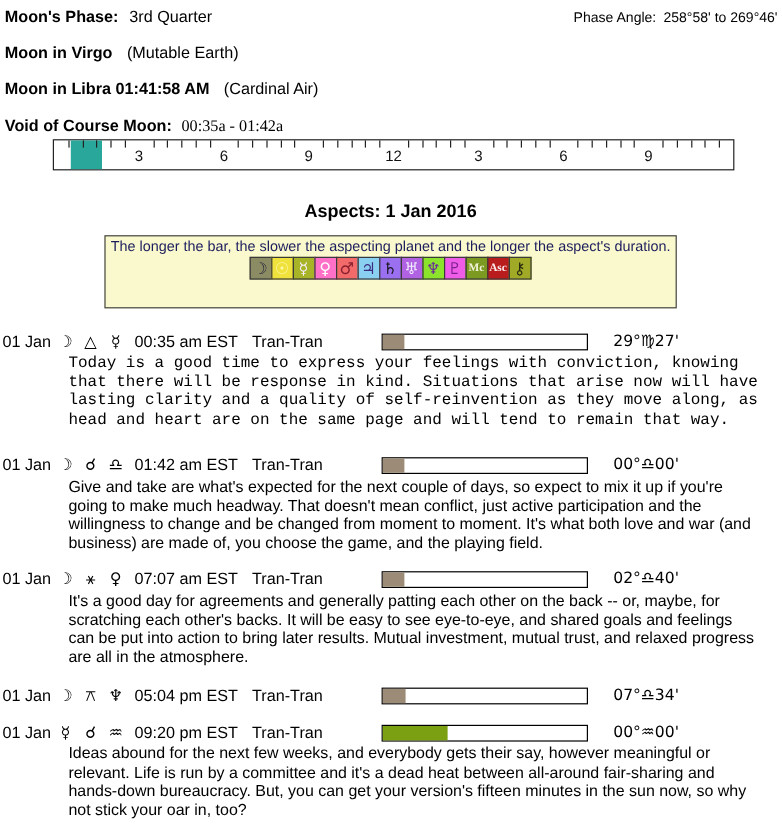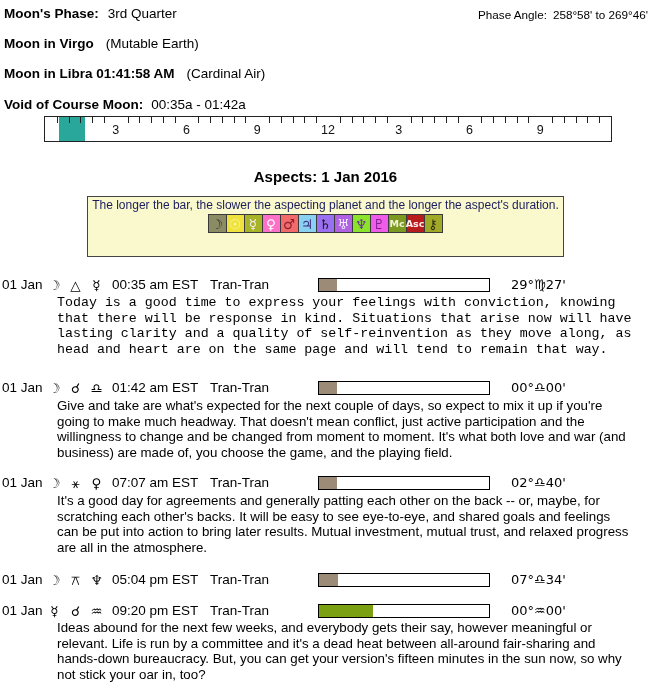--- a/index.html
+++ b/index.html
@@ -31,21 +31,21 @@
   }
   .keytitle{margin-top:3px;}
   .keysub{margin-top:1px;}
   .keystrip{display:flex;justify-content:center;margin-top:2px;}
   .keycell{
     width:19px;height:19px;border:1px solid #3a3a3a;margin-left:-1px;
     display:flex;align-items:center;justify-content:center;
     font-size:13.5px;font-weight:bold;box-sizing:border-box;
     font-family:"DejaVu Sans",sans-serif;
   }
-  .keycell.small{font-size:9.5px;}
+  .keycell.small{font-size:9.5px;font-family:Liberation Serif, serif;}
 
   .arow{position:absolute;left:0;width:652px;height:17px;font-size:13.5px;white-space:nowrap;}
   .arow .date{position:absolute;left:2px;}
   .arow .glyphs{position:absolute;left:44px;width:64px;display:flex;font-family:"DejaVu Sans",sans-serif;font-size:13.5px;}
   .arow .glyphs span{width:21px;text-align:center;display:inline-block;}
   .arow .time{position:absolute;left:112px;}
   .arow .ttype{position:absolute;left:210px;}
   .arow .bar{position:absolute;left:318px;top:1px;width:172px;height:14px;border:1px solid #000;box-sizing:border-box;background:#fff;}
   .arow .fill{height:100%;}
   .arow .value{position:absolute;left:511px;font-family:"DejaVu Sans",sans-serif;font-size:13px;}
@@ -60,21 +60,21 @@
 <div class="abs phase-angle" style="left:478px;top:8px;">
   <span>Phase Angle:</span><span class="val">258°58' to 269°46'</span>
 </div>
 <div class="abs hline" style="left:4px;top:36px;">
   <span class="b">Moon in Virgo</span><span class="val" style="margin-left:12px;">(Mutable Earth)</span>
 </div>
 <div class="abs hline" style="left:4px;top:66px;">
   <span class="b">Moon in Libra 01:41:58 AM</span><span class="val" style="margin-left:12px;">(Cardinal Air)</span>
 </div>
 <div class="abs hline" style="left:4px;top:97px;">
-  <span class="b">Void of Course Moon:</span><span class="val" style="margin-left:8px;">00:35a -  01:42a</span>
+  <span class="b">Void of Course Moon:</span><span class="val" style="margin-left:8px;font-family:Liberation Serif, serif;">00:35a -  01:42a</span>
 </div>
 
 <div id="ruler">
   <div class="voidblk" style="left: 2.43%; width: 4.66%; background: rgb(42, 167, 155);"></div>
 <div class="tick" style="left: 2.08333%;"></div>
     <div class="tick" style="left: 4.16667%;"></div>
     <div class="tick" style="left: 6.25%;"></div>
     <div class="tick" style="left: 8.33333%;"></div>
     <div class="tick" style="left: 10.4167%;"></div>
     <div class="tick" style="left: 14.5833%;"></div>

